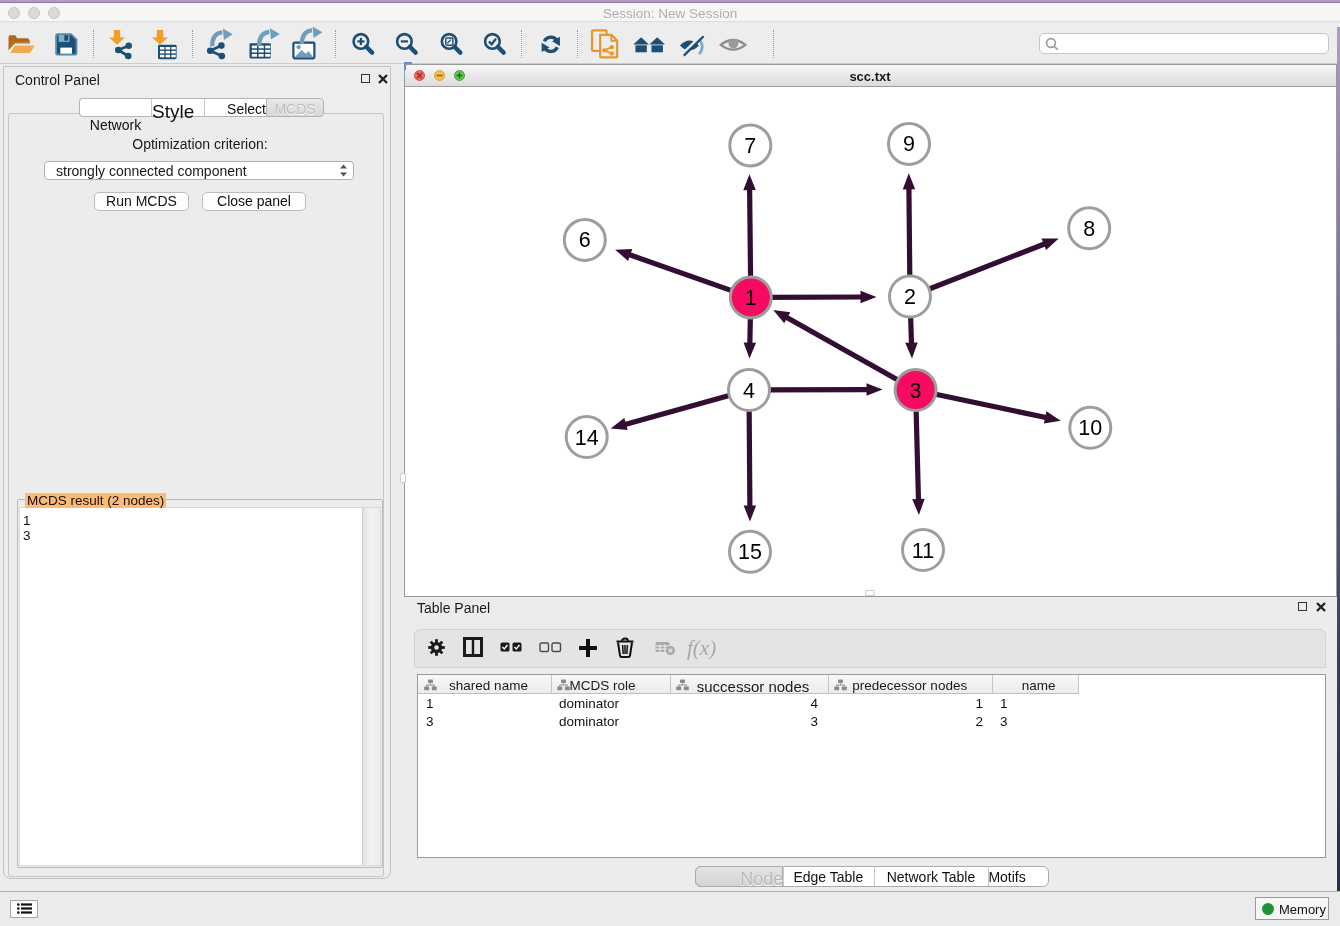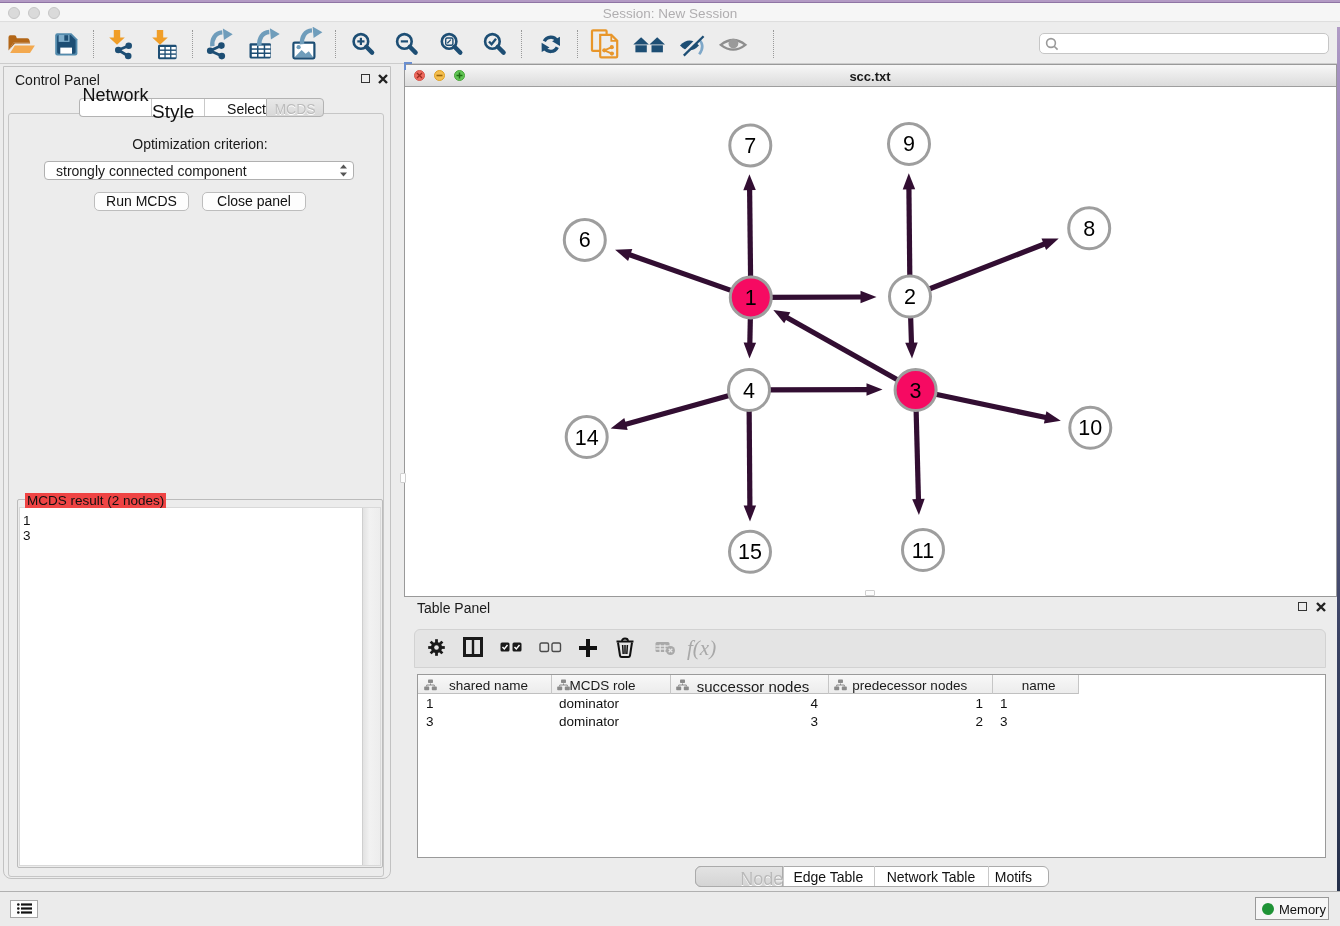--- a/index.html
+++ b/index.html
@@ -123,38 +123,38 @@
 <svg class="abs" style="left:377px;top:73px" width="12" height="12" viewBox="0 0 12 12">
     <path d="M2 2 L10 10 M10 2 L2 10" stroke="#222" stroke-width="2.4"></path>
   </svg>
 
 <div class="abs" style="left:8px;top:113px;width:376px;height:764px;border:1px solid #c6c6c6;border-radius:3px;background:#ececec"></div>
 
 <div class="abs" style="left:79px;top:98px;width:187px;height:18.5px;background:#ffffff;border:1px solid #b3b3b3;border-radius:4px 0 0 4px;border-right:none"></div>
 <div class="abs" style="left:266px;top:98px;width:58px;height:18.5px;background:linear-gradient(#e8e8e8,#d8d8d8);border:1px solid #b3b3b3;border-radius:0 4px 4px 0"></div>
 <div class="abs" style="left:151.4px;top:99px;width:1px;height:16.5px;background:#c9c9c9"></div>
 <div class="abs" style="left:204.4px;top:99px;width:1px;height:16.5px;background:#c9c9c9"></div>
-<div class="abs" style="left:79px;top:85px;width:73px;text-align:center;font-size:18px;color:#111">Network</div>
+<div class="abs" style="left:79px;top:117px;width:73px;text-align:center;font-size:14px;color:#111">Network</div>
 <div class="abs" style="left:152px;top:100.5px;width:53px;text-align:left;font-size:19px;color:#111">Style</div>
 <div class="abs" style="left:205px;top:100.5px;width:61px;text-align:right;font-size:14px;color:#111">Select</div>
 <div class="abs" style="left:266px;top:100.5px;width:58px;text-align:center;font-size:14px;color:#bcbcbc;text-shadow:0 1px 0 #fff">MCDS</div>
 
 <div class="abs" style="left:0px;top:136px;width:400px;text-align:center;font-size:14px;color:#1a1a1a">Optimization criterion:</div>
 <div class="abs" style="left:44px;top:161px;width:310px;height:19px;background:#fff;border:1px solid #b0b0b0;border-radius:4px"></div>
 <div class="abs" style="left:56px;top:162.5px;font-size:14px;color:#1a1a1a">strongly connected component</div>
 <svg class="abs" style="left:338px;top:163px" width="11" height="15" viewBox="0 0 11 15">
     <path d="M2 5.5 L5.5 1.5 L9 5.5 Z M2 9.5 L5.5 13.5 L9 9.5 Z" fill="#555"></path>
   </svg>
 <div class="abs" style="left:94px;top:192px;width:95px;height:18.5px;background:#fdfdfd;border:1px solid #bdbdbd;border-radius:5px;text-align:center;font-size:14px;color:#111;line-height:17px">Run MCDS</div>
 <div class="abs" style="left:202px;top:192px;width:104px;height:18.5px;background:#fdfdfd;border:1px solid #bdbdbd;border-radius:5px;text-align:center;font-size:14px;color:#111;line-height:17px">Close panel</div>
 
 <div class="abs" style="left:17px;top:499px;width:366px;height:369px;border:1px solid #bbb;border-radius:2px"></div>
 <div class="abs" style="left:19px;top:507px;width:362px;height:359px;background:#fff;border:1px solid #d9d9d9"></div>
 <div class="abs" style="left:362px;top:508px;width:18px;height:357px;background:linear-gradient(90deg,#e2e2e2,#f2f2f2 40%,#ededed);border-left:1px solid #cfcfcf"></div>
-<div class="abs" style="left:25px;top:493px;background:#ef4444;padding:0 2px;font-size:13.5px;color:#111">MCDS result (2 nodes)</div>
+<div class="abs" style="left:25px;top:493px;background:#fdba74;padding:0 2px;font-size:13.5px;color:#111">MCDS result (2 nodes)</div>
 <div class="abs" style="left:23px;top:513px;font-size:13.5px;color:#111">1<br>3</div>
 
 <div class="abs" style="left:404px;top:64px;width:932.5px;height:533px;background:#fff;border:1px solid #999"></div>
 <div class="abs" style="left:405px;top:65px;width:930.5px;height:21.5px;background:linear-gradient(#f7f7f7,#dcdcdc);border-bottom:1px solid #9e9e9e"></div>
 <div class="abs" style="left:405px;top:69px;width:930px;text-align:center;font-size:13px;font-weight:bold;color:#1a1a1a">scc.txt</div>
 <div class="abs" style="left:413.5px;top:70px;width:11px;height:11px;border-radius:6px;background:#ee6a5e;border:1px solid #d5544a"></div>
 <div class="abs" style="left:433.5px;top:70px;width:11px;height:11px;border-radius:6px;background:#f5bf4f;border:1px solid #dfa123"></div>
 <div class="abs" style="left:453.5px;top:70px;width:11px;height:11px;border-radius:6px;background:#62c655;border:1px solid #47a53a"></div>
 <svg class="abs" style="left:415.5px;top:72px" width="7" height="7" viewBox="0 0 7 7">
     <path d="M1 1 L6 6 M6 1 L1 6" stroke="#9e2b20" stroke-width="1.4"></path>
@@ -327,21 +327,21 @@
 <div class="abs" style="left:1000px;top:713.5px;font-size:13.5px;color:#111">3</div>
 
 <div class="abs" style="left:694.5px;top:865.5px;width:354.7px;height:21px;background:#fff;border:1px solid #ababab;border-radius:6px"></div>
 <div class="abs" style="left:694.5px;top:865.5px;width:88.7px;height:21px;background:linear-gradient(#e3e3e3,#d4d4d4);border:1px solid #ababab;border-radius:6px 0 0 6px"></div>
 <div class="abs" style="left:783.2px;top:866px;width:1px;height:20px;background:#c9c9c9"></div>
 <div class="abs" style="left:873.5px;top:866px;width:1px;height:20px;background:#c9c9c9"></div>
 <div class="abs" style="left:988.4px;top:866px;width:1px;height:20px;background:#c9c9c9"></div>
 <div class="abs" style="left:694.5px;top:868.5px;width:88.7px;text-align:right;font-size:18px;color:#b9b9b9;text-shadow:0 1px 0 #fff">Node Table</div>
 <div class="abs" style="left:783.2px;top:868.5px;width:90.3px;text-align:center;font-size:14px;color:#111">Edge Table</div>
 <div class="abs" style="left:873.5px;top:868.5px;width:114.9px;text-align:center;font-size:14px;color:#111">Network Table</div>
-<div class="abs" style="left:988.4px;top:868.5px;width:50px;text-align:center;font-size:14px;color:#111">Motifs</div>
+<div class="abs" style="left:988.4px;top:868.5px;width:50px;text-align:left;font-size:14px;color:#111">Motifs</div>
 
 <div class="abs" style="left:0;top:891px;width:1340px;height:35px;background:#ebebeb;border-top:1px solid #b0b0b0"></div>
 <div class="abs" style="left:10px;top:899.5px;width:28px;height:18px;background:#fdfdfd;border:1px solid #a8a8a8"></div>
 <svg class="abs" style="left:17px;top:903px" width="15" height="11" viewBox="0 0 15 11">
     <g fill="#111">
       <circle cx="1.3" cy="1.5" r="1.3"></circle>
       <circle cx="1.3" cy="5.5" r="1.3"></circle>
       <circle cx="1.3" cy="9.5" r="1.3"></circle>
       <rect x="4" y="0.4" width="11" height="2.2"></rect>
       <rect x="4" y="4.4" width="11" height="2.2"></rect>

